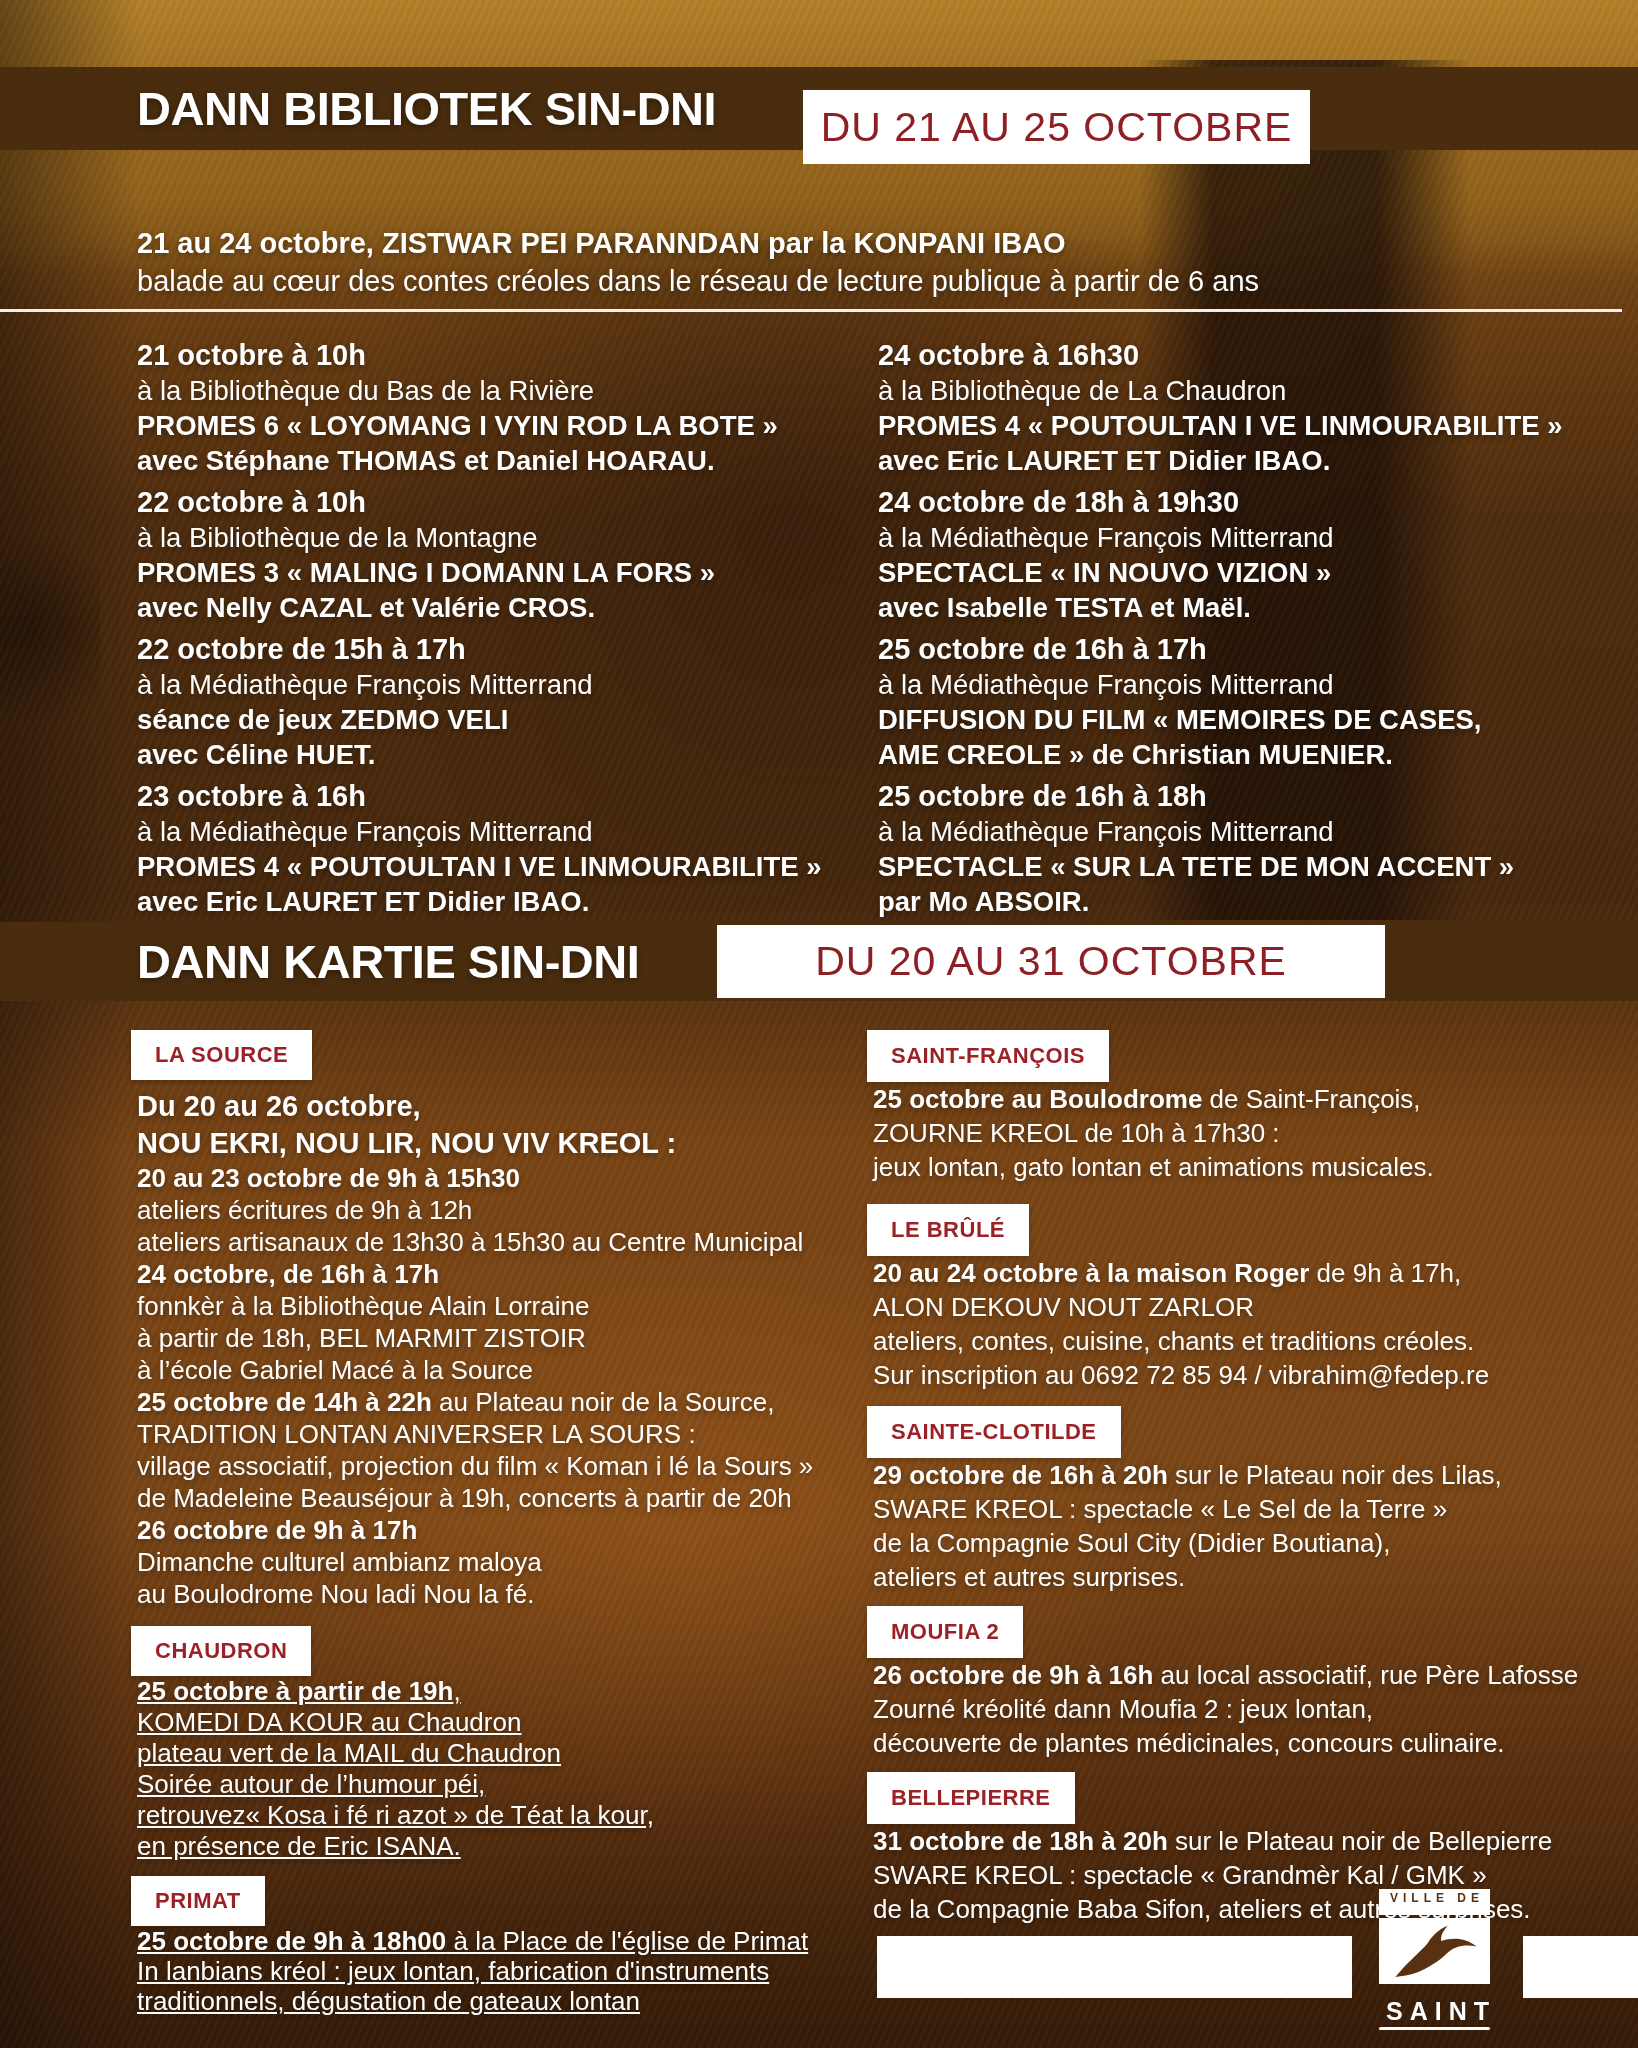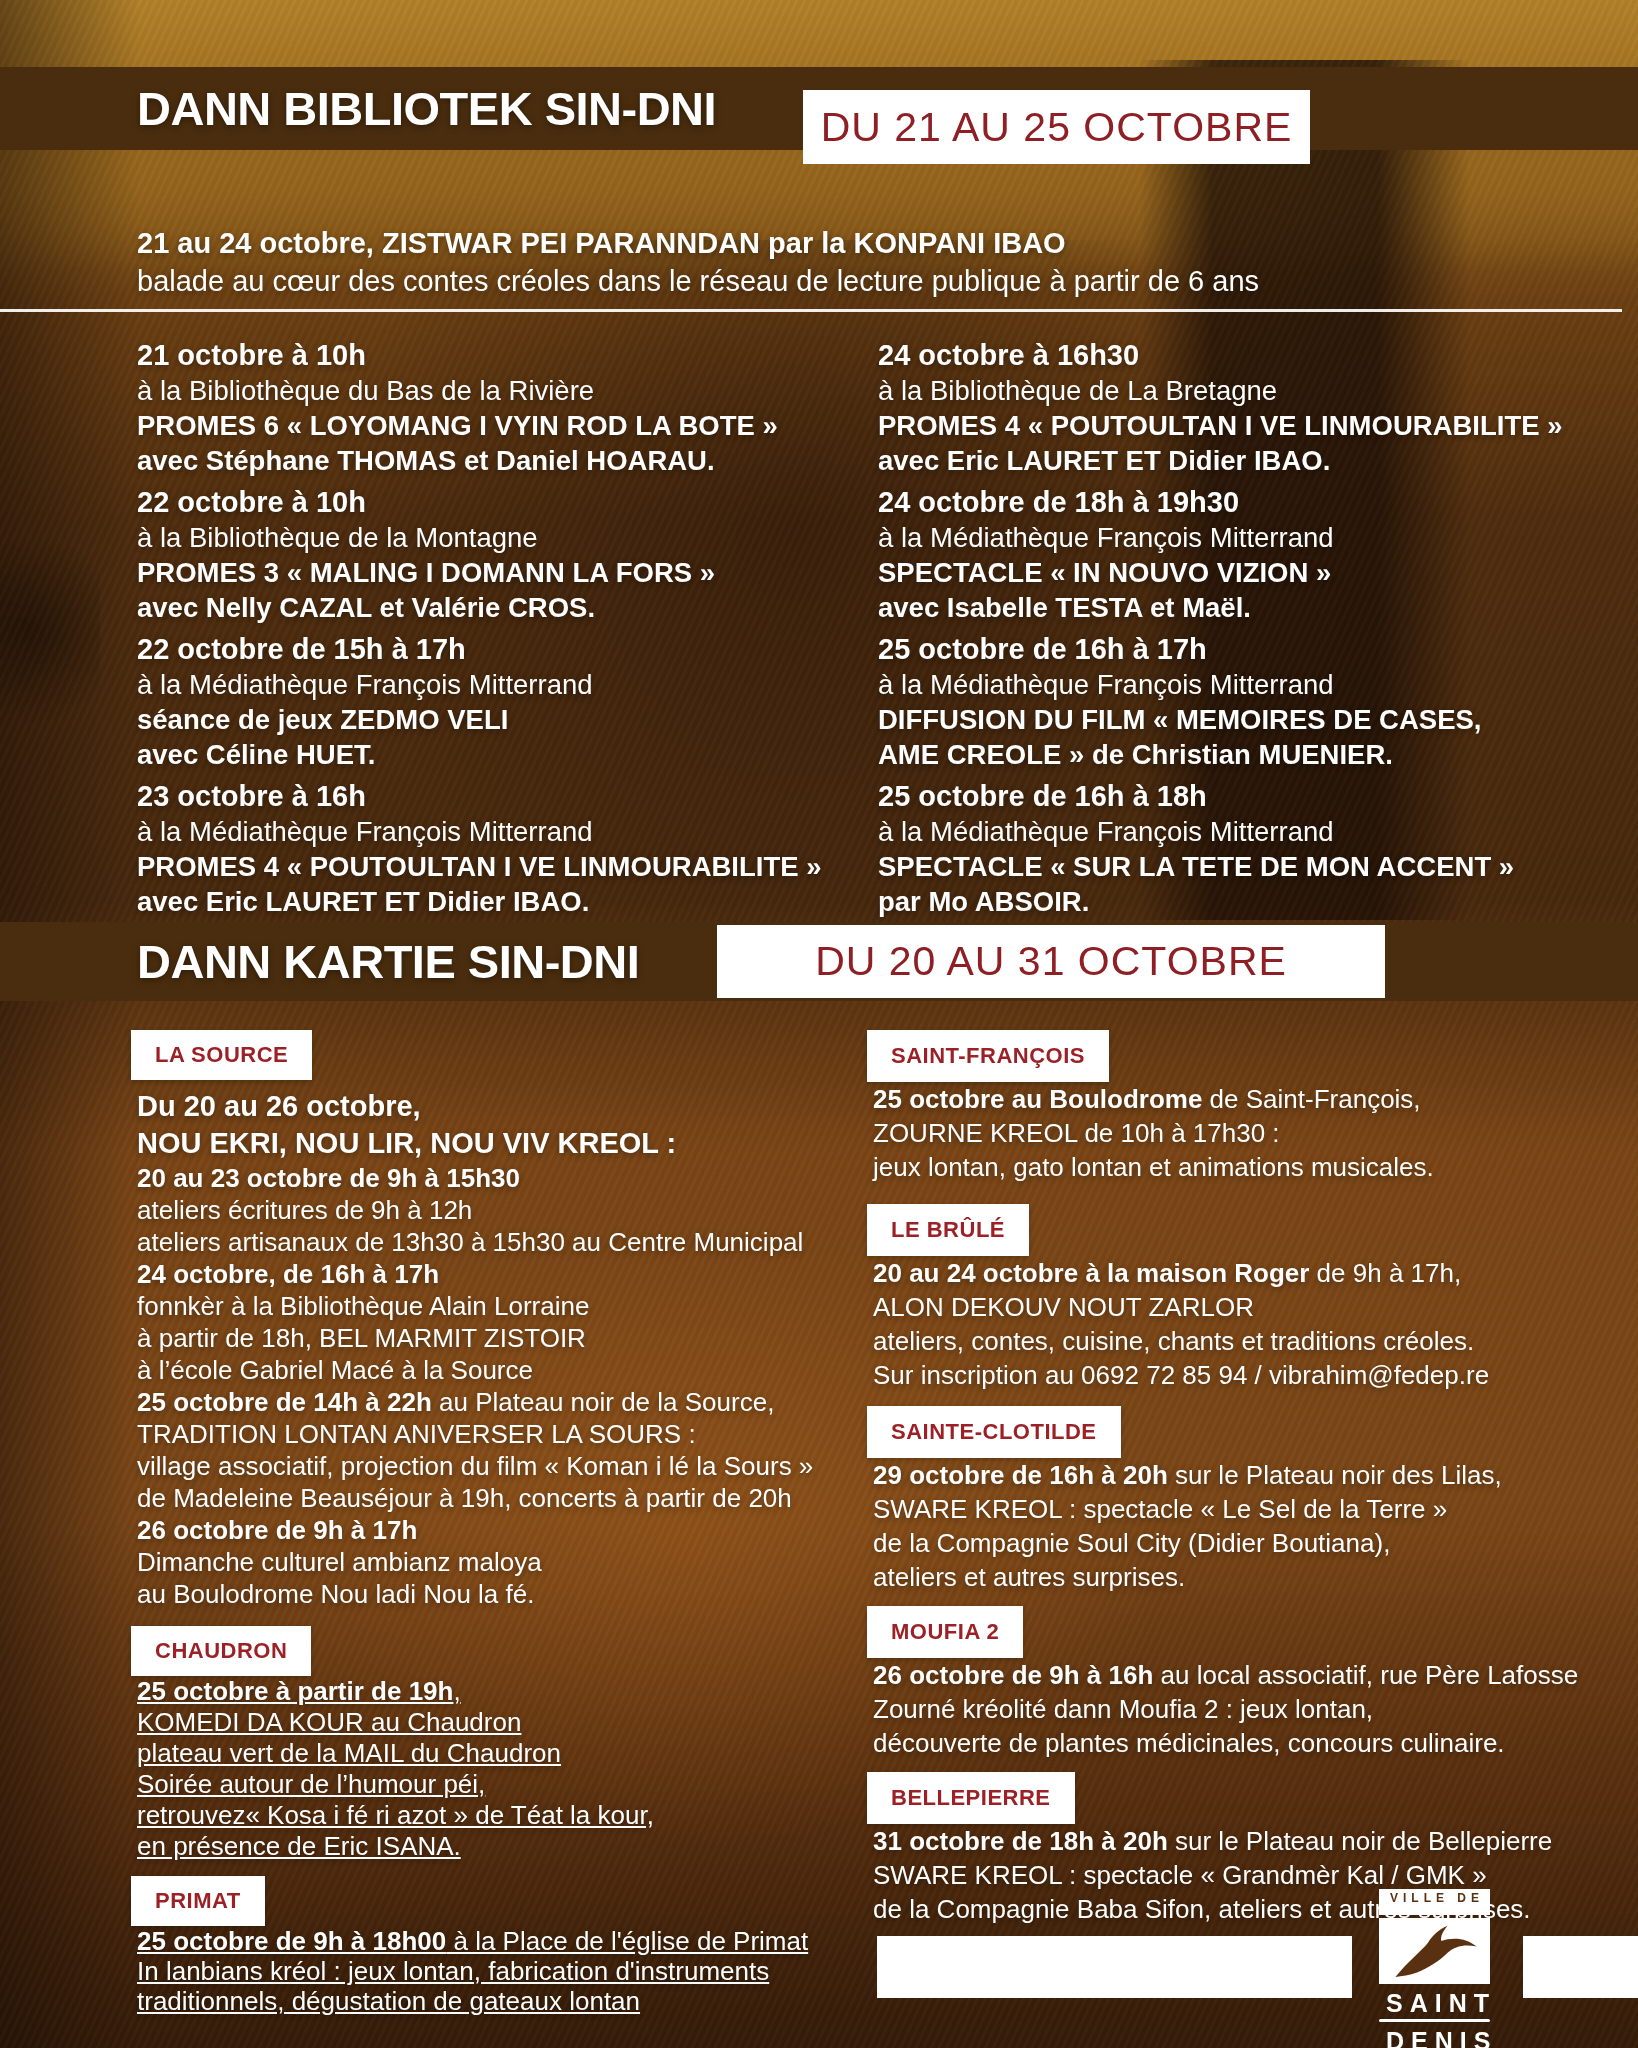--- a/index.html
+++ b/index.html
@@ -78,21 +78,21 @@
   .lh30 .ln{line-height:30px;}
   
   .fbar{position:absolute;background:#fff;top:1936px;height:62px;}
   .fbar.left{left:877px;width:475px;}
   .fbar.right{left:1523px;width:115px;}
   .logo{position:absolute;left:1379px;top:1889px;width:111px;text-align:center;}
   .logo .villede{background:#fff;color:#5a3110;font-size:12px;font-weight:700;letter-spacing:5px;
     padding:3px 0 10px 5px;line-height:13px;}
   .logo .birdbox{margin-top:3px;height:66px;background:#fff;border:3px solid #fff;box-sizing:border-box;
     display:flex;align-items:center;justify-content:center;}
-  .logo .word{color:#fff;font-weight:800;font-size:25px;letter-spacing:7px;margin-top:6px;
+  .logo .word{color:#fff;font-weight:800;font-size:25px;letter-spacing:7px;margin-top:14px;
     padding-left:7px;line-height:26px;}
   .logo .wline{height:3px;background:#fff;margin-top:3px;border-radius:2px;}
 </style>
 </head>
 <body>
 
 <div class="poster">
 
   <div class="bar bar1">
     <div class="bar-title shadowed">DANN BIBLIOTEK SIN-DNI</div>
@@ -128,21 +128,21 @@
       <div class="ln date">23 octobre à 16h</div>
       <div class="ln">à la Médiathèque François Mitterrand</div>
       <div class="ln b">PROMES 4 « POUTOULTAN I VE LINMOURABILITE »</div>
       <div class="ln b">avec Eric LAURET ET Didier IBAO.</div>
     </div>
   </div>
 
   <div class="events colR shadowed">
     <div class="event">
       <div class="ln date">24 octobre à 16h30</div>
-      <div class="ln">à la Bibliothèque de La Bretagne</div>
+      <div class="ln">à la Bibliothèque de La Chaudron</div>
       <div class="ln b">PROMES 4 « POUTOULTAN I VE LINMOURABILITE »</div>
       <div class="ln b">avec Eric LAURET ET Didier IBAO.</div>
     </div>
     <div class="event">
       <div class="ln date">24 octobre de 18h à 19h30</div>
       <div class="ln">à la Médiathèque François Mitterrand</div>
       <div class="ln b">SPECTACLE « IN NOUVO VIZION »</div>
       <div class="ln b">avec Isabelle TESTA et Maël.</div>
     </div>
     <div class="event">

